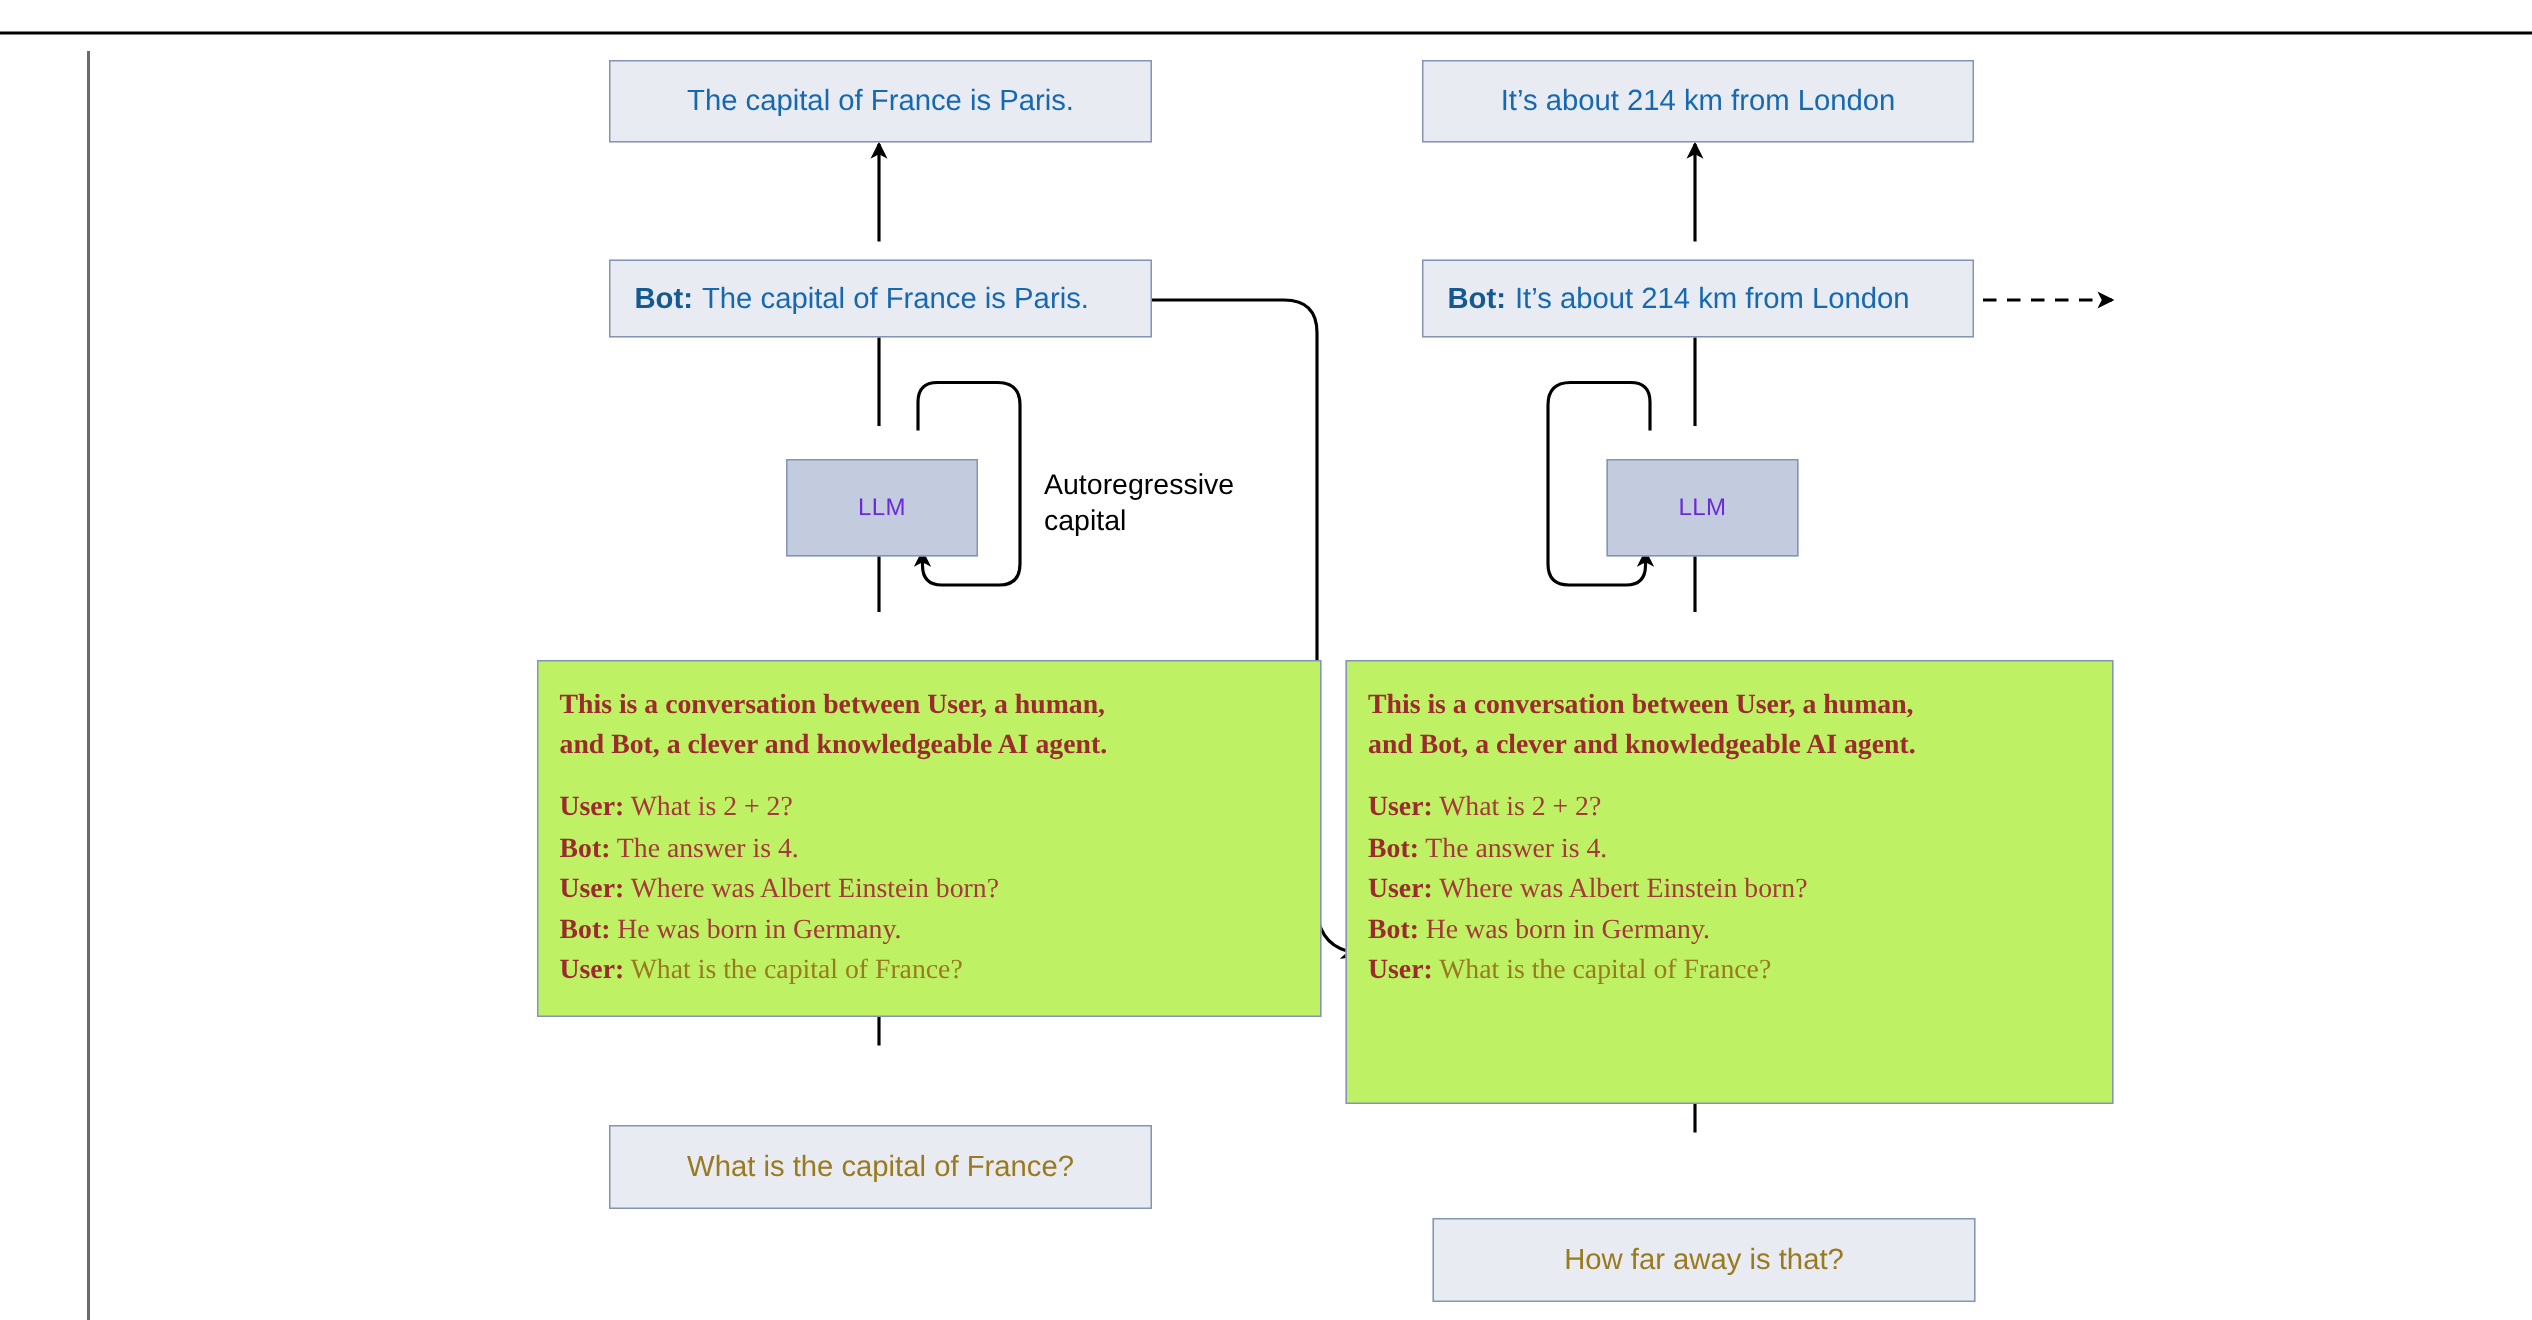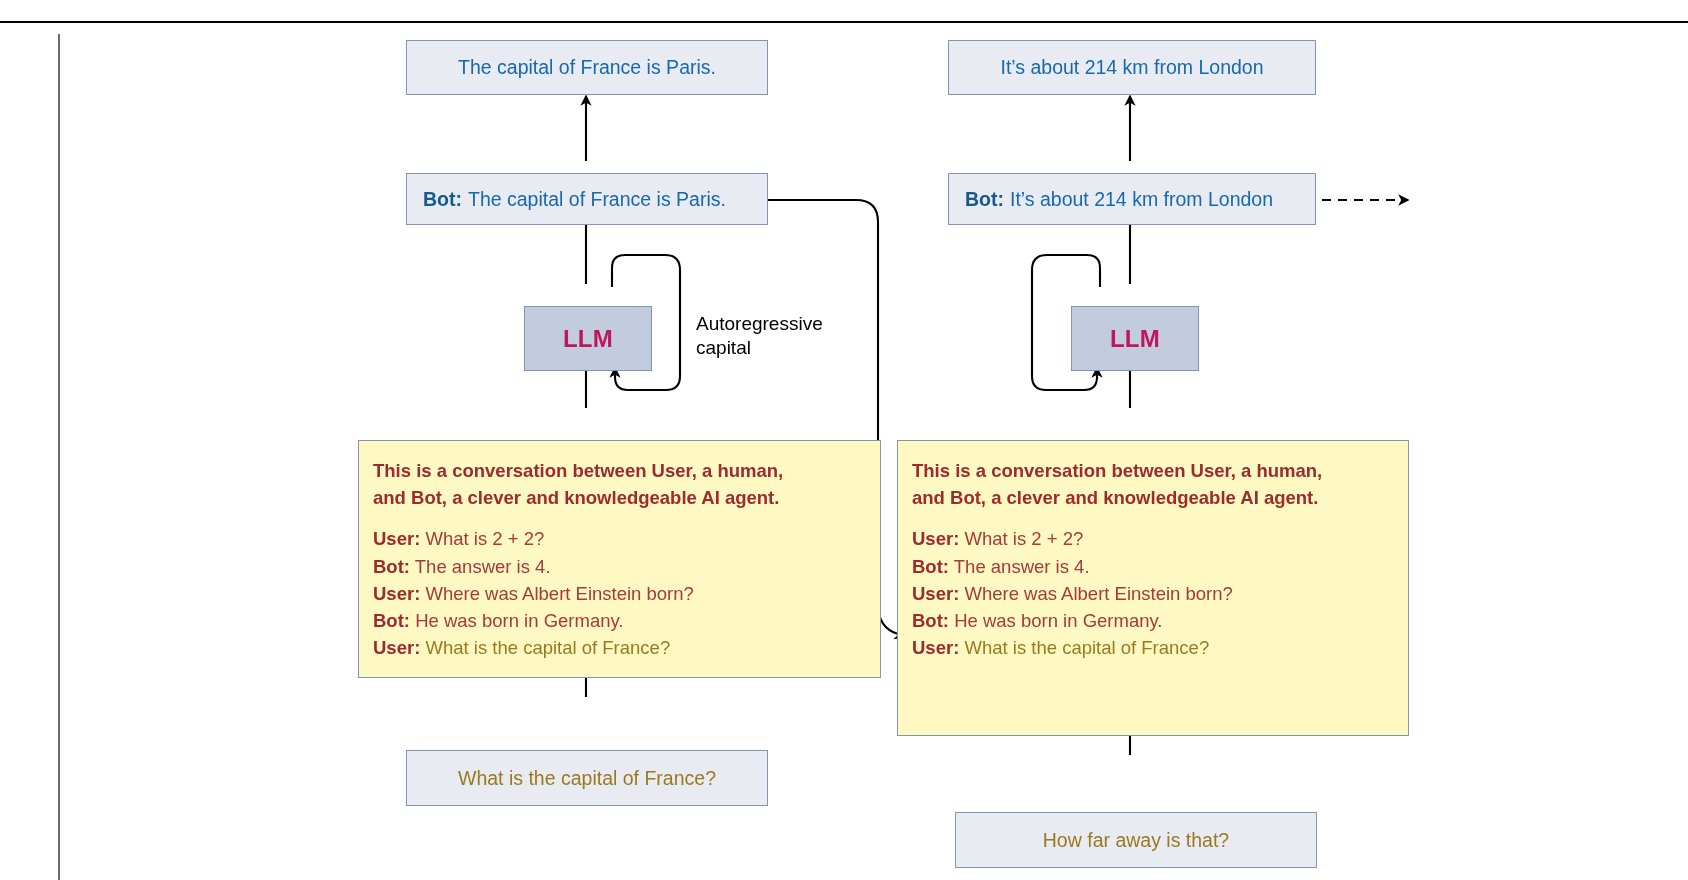--- a/index.html
+++ b/index.html
@@ -59,36 +59,37 @@
   }
 
   .llm-box {
     position: absolute;
     box-sizing: border-box;
     background: #c3ccde;
     border: 1.5px solid #8494b4;
     display: flex;
     align-items: center;
     justify-content: center;
-    font-size: 24px;
-    font-weight: bold;
-    color: #be185d;
+    font-size: 16px;
+    font-weight: normal;
+    color: #6d28d9;
     letter-spacing: 0.3px;
   }
 
   
   .prompt-box {
     position: absolute;
     box-sizing: border-box;
-    background: #fef9c3;
+    background: #bef264;
     border: 1.5px solid #8494b4;
     padding: 16px 14px 14px 14px;
     font-size: 18.5px;
     line-height: 1.47;
     color: #9c2a2f;
+    font-family: Liberation Serif, serif;
   }
   .prompt-box .sys {
     font-weight: bold;
     color: #9c2a2f;
     margin-bottom: 14px;
   }
   .prompt-box .turn {
     white-space: nowrap;
   }
   .prompt-box .role {

